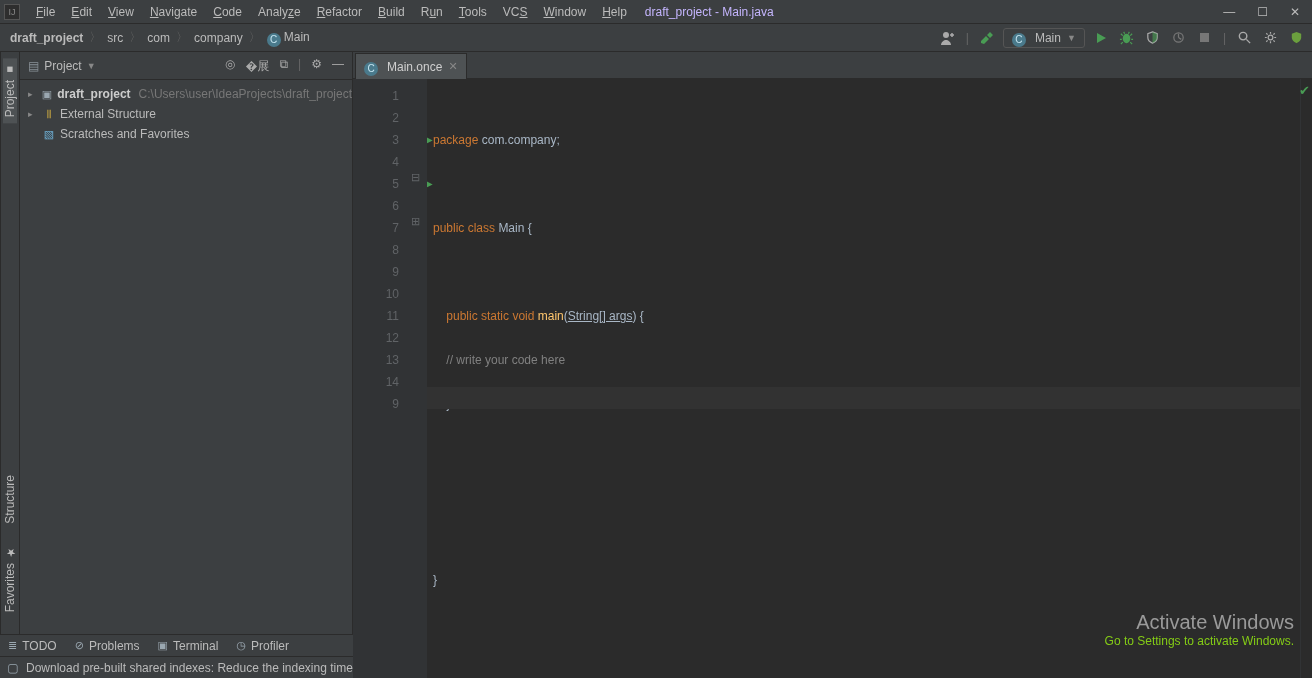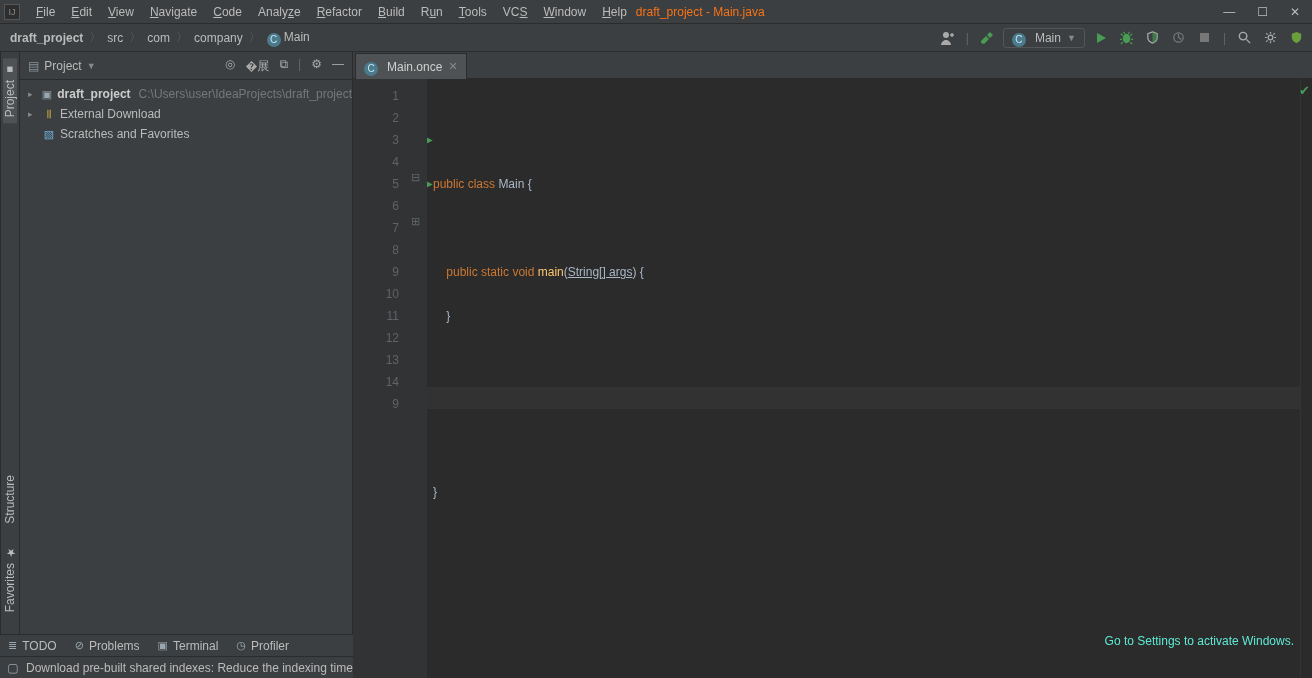--- a/index.html
+++ b/index.html
@@ -3,21 +3,21 @@
 <meta charset="utf-8">
 <style>
 * { margin:0; padding:0; box-sizing:border-box; font-family:"Segoe UI",Arial,sans-serif; font-size:12px; }
 body { background:#3c3f41; color:#bbbbbb; width:1312px; height:678px; overflow:hidden; position:relative; }
 
 
 .menubar { height:24px; background:#3c3f41; display:flex; align-items:center; padding:0 4px; border-bottom:1px solid #2b2b2b; }
 .app-logo { width:16px; height:16px; background:#2e2e2e; border:1px solid #555; margin-right:8px; display:flex; align-items:center; justify-content:center; font-size:9px; color:#888; }
 .menu-item { padding:0 8px; color:#bbbbbb; cursor:default; }
 .menu-item u { text-decoration:underline; }
-.title-text { margin-left:1px; color:#f97316; }
+.title-text { margin-left:10px; color:#c4b5fd; }
 .win-controls { margin-left:auto; display:flex; gap:22px; padding-right:8px; color:#bbb; font-size:13px; }
 .win-controls span { cursor:default; }
 
 
 .navbar { height:28px; background:#3c3f41; display:flex; align-items:center; padding:0 6px; border-bottom:1px solid #2b2b2b; }
 .crumb { color:#bbbbbb; padding:0 4px; }
 .crumb.strong { font-weight:bold; }
 .crumb-sep { color:#666; padding:0 2px; }
 .class-icon { width:14px; height:14px; border-radius:50%; background:#4a7a8c; display:inline-flex; align-items:center; justify-content:center; color:#c5e4f0; font-size:10px; margin-right:3px; position:relative; top:2px; }
 .nav-right { margin-left:auto; display:flex; align-items:center; gap:6px; }
@@ -82,21 +82,21 @@
 
 
 .statusbar { height:22px; background:#3c3f41; border-top:1px solid #2b2b2b; display:flex; align-items:center; padding:0 6px; color:#bbb; font-size:11px; }
 .status-icon { width:14px; text-align:center; color:#9aa7b0; margin-right:6px; }
 .status-right { margin-left:auto; display:flex; gap:14px; color:#999; }
 .lock-icon { color:#9aa7b0; }
 
 
 .watermark { position:absolute; right:18px; bottom:30px; text-align:right; color:#8b8b8b; pointer-events:none; }
 .watermark .l1 { font-size:20px; color:#9a9a9a; }
-.watermark .l2 { font-size:12px; color:#5eead4; }
+.watermark .l2 { font-size:12px; color:#84cc16; }
 
 svg { display:block; }
 </style>
 </head>
 <body>
 
 <div class="menubar">
   <div class="app-logo">IJ</div>
   <span class="menu-item"><u>F</u><span></span>ile</span>
   <span class="menu-item"><u>E</u>dit</span>
@@ -229,21 +229,21 @@
     <div class="project-tree">
       <div class="tree-row">
         <span class="tree-arrow">▸</span>
         <span class="tree-icon projfolder">▣</span>
         <span class="tree-label strong">draft_project</span>
         <span class="tree-path">C:\Users\user\IdeaProjects\draft_project</span>
       </div>
       <div class="tree-row">
         <span class="tree-arrow">▸</span>
         <span class="tree-icon lib-icon">⫴</span>
-        <span class="tree-label">External Download</span>
+        <span class="tree-label">External Structure</span>
       </div>
       <div class="tree-row">
         <span class="tree-arrow"></span>
         <span class="tree-icon scratch-icon">▧</span>
         <span class="tree-label">Scratches and Favorites</span>
       </div>
     </div>
   </div>
 
   <div class="editor-area">
@@ -275,24 +275,26 @@
           <span class="run-tri" style="top:44px">▶</span>
           <span class="run-tri" style="top:88px">▶</span>
         </div>
       </div>
       <div class="fold-col">
         <span class="fold-mark" style="top:92px">⊟</span>
         <span class="fold-mark" style="top:136px">⊞</span>
       </div>
       <div class="code">
         <div class="current-line" style="top:308px"></div>
+<div><span class="kw">package </span><span class="cls">com.company</span><span class="pn">;</span></div>
 <div>&nbsp;</div>
 <div><span class="kw">public </span><span class="kw">class </span><span class="cls">Main </span><span class="pn">{</span></div>
 <div>&nbsp;</div>
 <div><span>    </span><span class="kw">public </span><span class="kw">static </span><span class="kw">void </span><span class="fn">main</span><span class="pn">(</span><span class="ty">String[] args</span><span class="pn">) {</span></div>
+<div><span class="cm">    // write your code here</span></div>
 <div><span class="pn">    }</span></div>
 <div>&nbsp;</div>
 <div>&nbsp;</div>
 <div>&nbsp;</div>
 <div><span class="pn">}</span></div>
 <div>&nbsp;</div>
 <div>&nbsp;</div>
 
 
       </div>
@@ -334,14 +336,15 @@
   <div class="status-right">
     <span>15:1</span>
     <span>CRLF</span>
     <span>UTF-8</span>
     <span>4 spaces</span>
     <span class="lock-icon">🔒</span>
   </div>
 </div>
 
 <div class="watermark">
+  <div class="l1">Activate Windows</div>
   <div class="l2">Go to Settings to activate Windows.</div>
 </div>
 
 </body></html>

